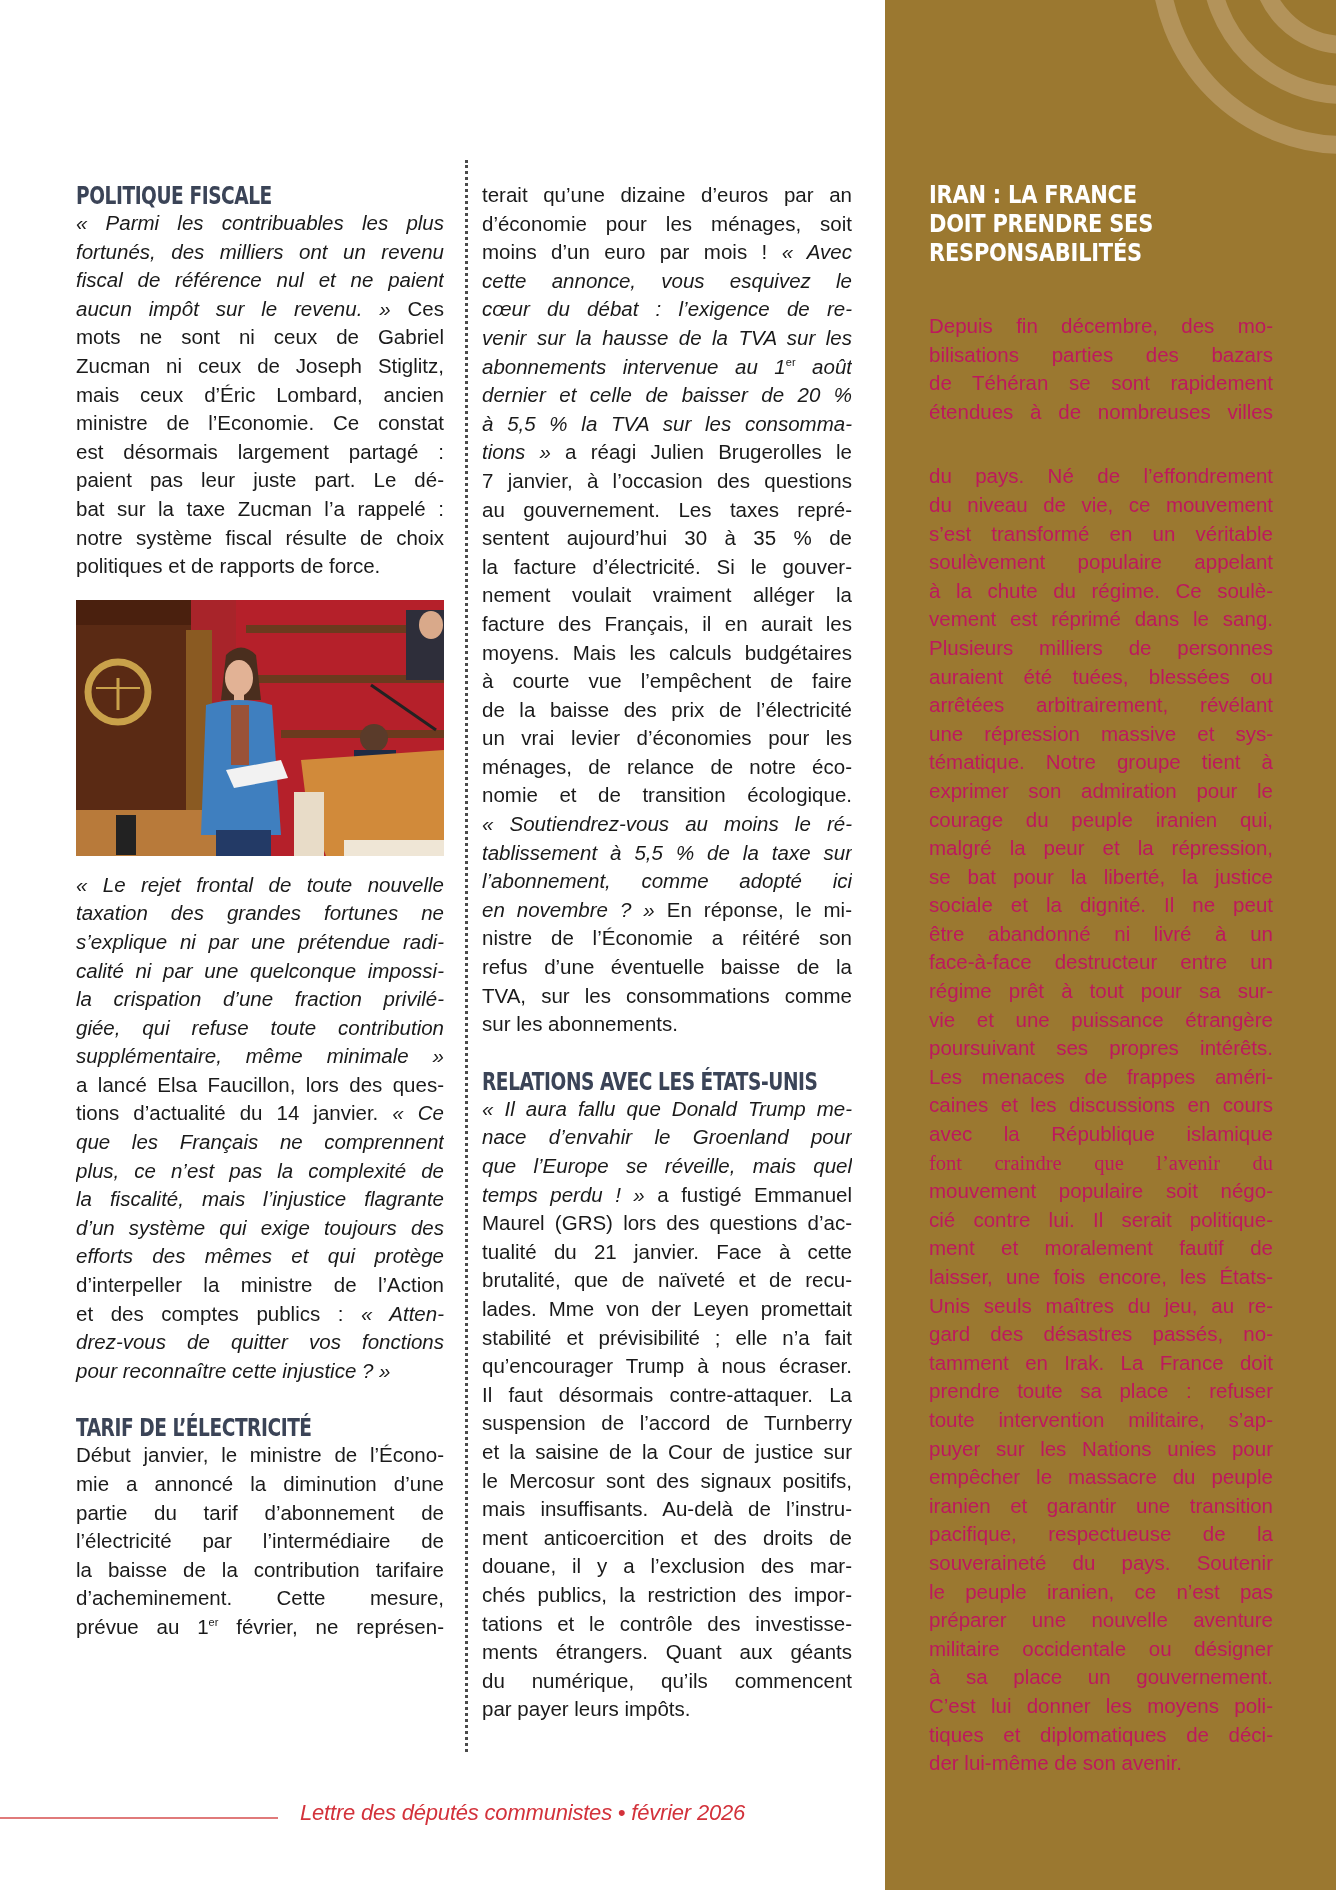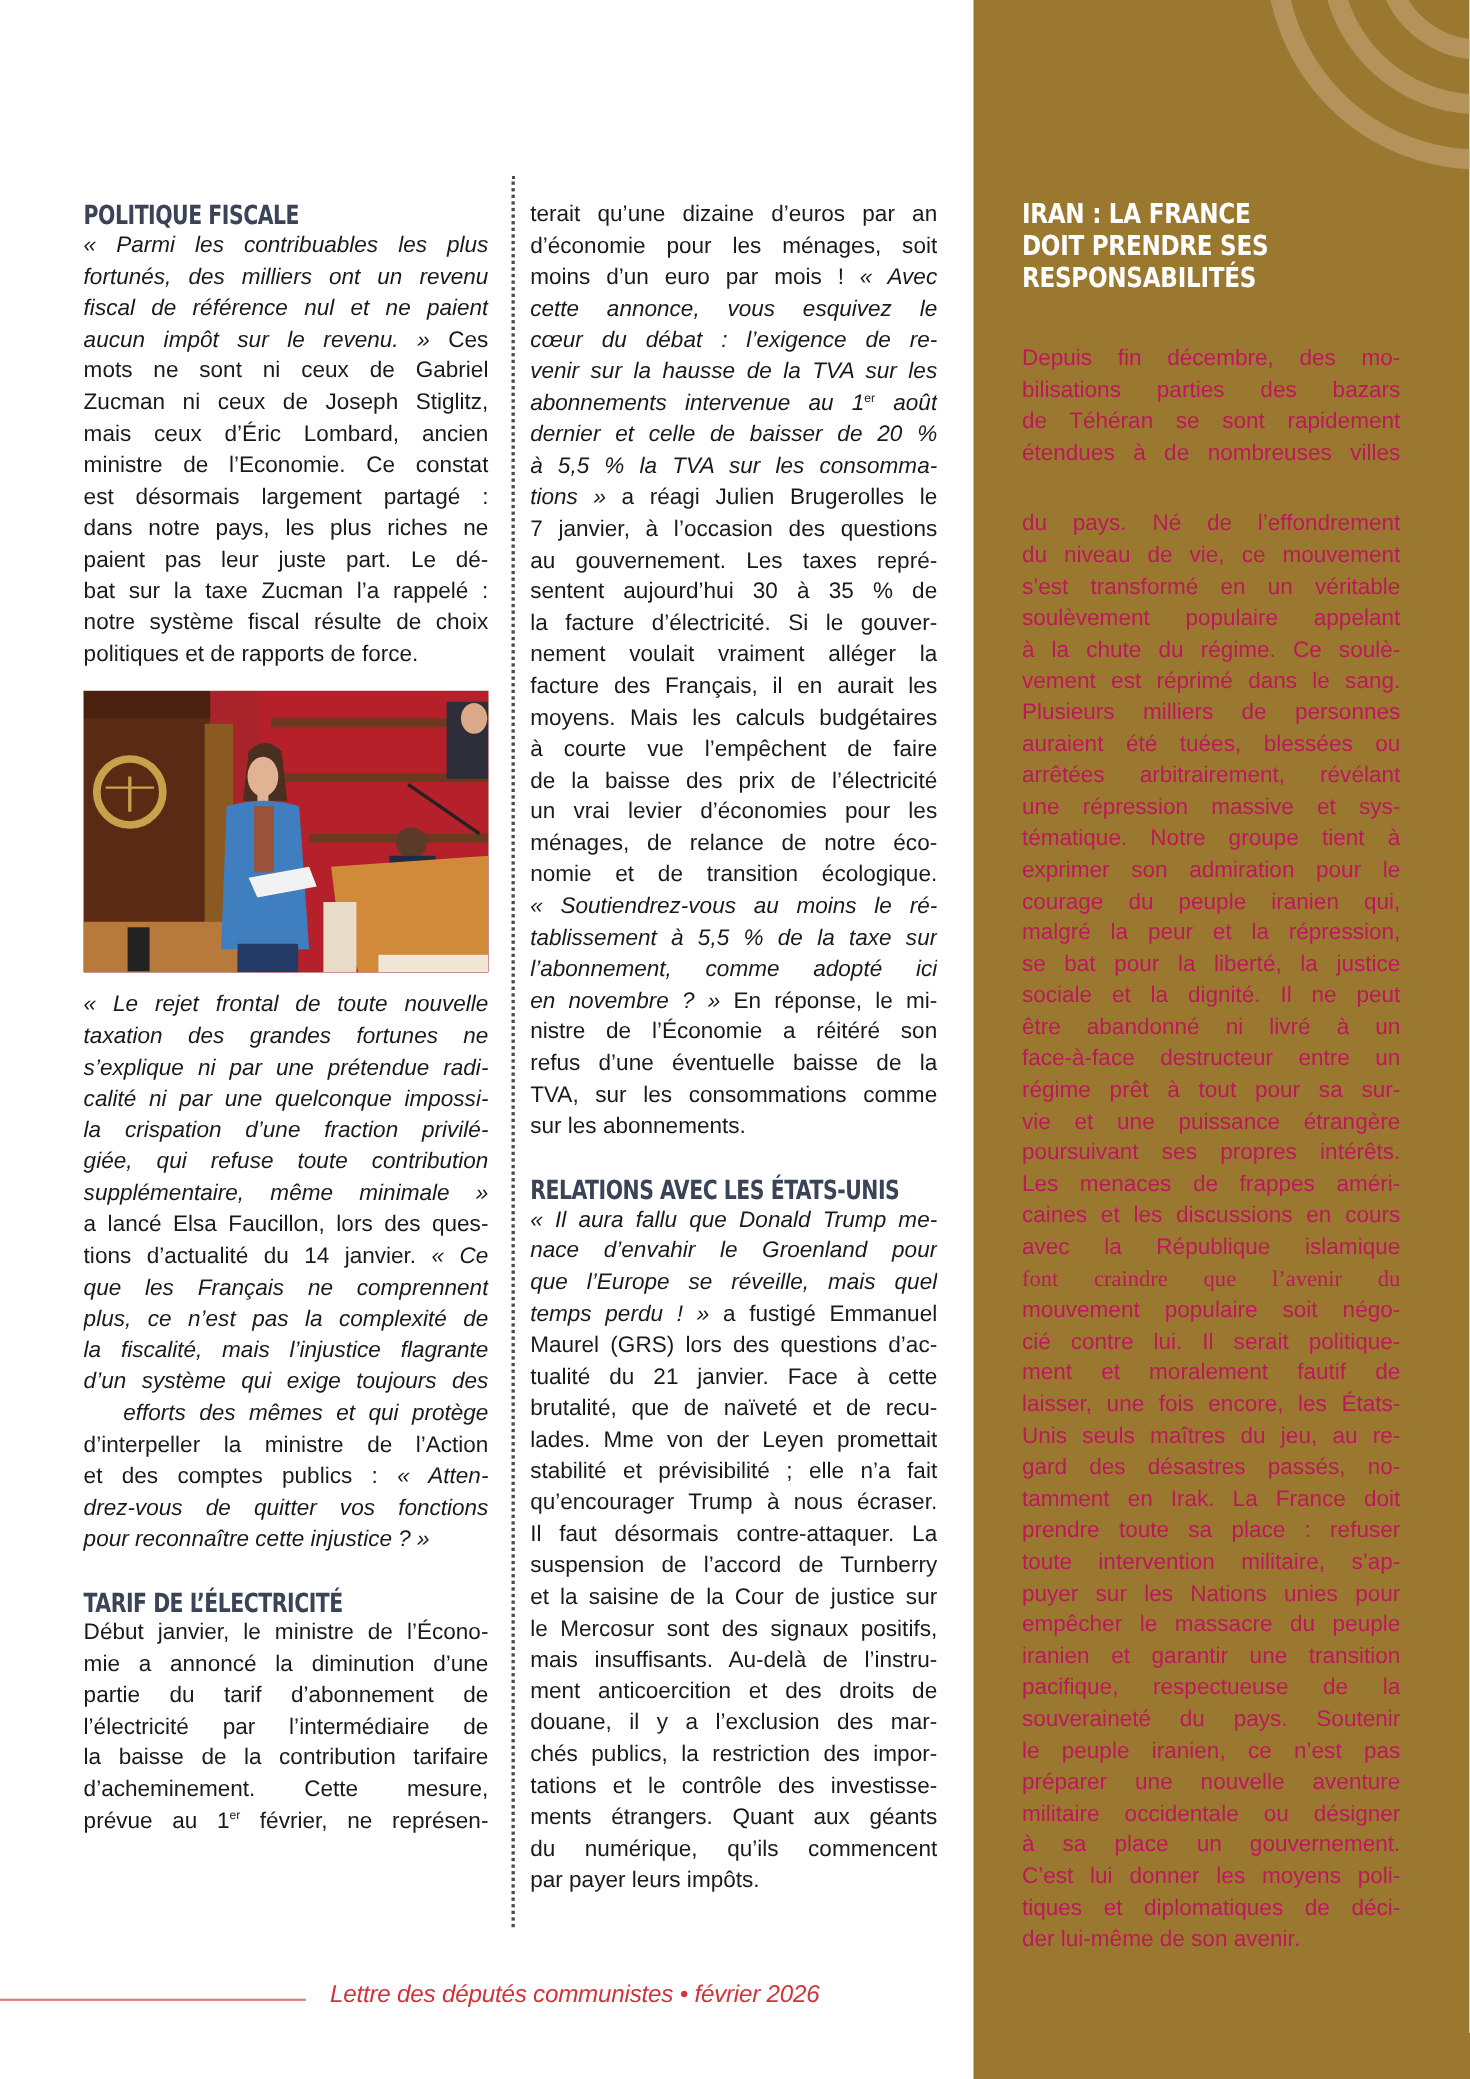--- a/index.html
+++ b/index.html
@@ -89,21 +89,20 @@
   <div id="s1-lines">
       <span class="line" style="text-align: justify; white-space: normal; text-align-last: justify; height: 28.6px; overflow: hidden;"><span class="it">« Parmi les contribuables les plus</span></span>
       <span class="line" style="text-align: justify; white-space: normal; text-align-last: justify; height: 28.6px; overflow: hidden;"><span class="it">fortunés, des milliers ont un revenu</span></span>
       <span class="line" style="text-align: justify; white-space: normal; text-align-last: justify; height: 28.6px; overflow: hidden;"><span class="it">fiscal de référence nul et ne paient</span></span>
       <span class="line" style="text-align: justify; white-space: normal; text-align-last: justify; height: 28.6px; overflow: hidden;"><span class="it">aucun impôt sur le revenu. »</span><span> Ces</span></span>
       <span class="line" style="text-align: justify; white-space: normal; text-align-last: justify; height: 28.6px; overflow: hidden;"><span>mots ne sont ni ceux de Gabriel</span></span>
       <span class="line" style="text-align: justify; white-space: normal; text-align-last: justify; height: 28.6px; overflow: hidden;"><span>Zucman ni ceux de Joseph Stiglitz,</span></span>
       <span class="line" style="text-align: justify; white-space: normal; text-align-last: justify; height: 28.6px; overflow: hidden;"><span>mais ceux d’Éric Lombard, ancien</span></span>
       <span class="line" style="text-align: justify; white-space: normal; text-align-last: justify; height: 28.6px; overflow: hidden;"><span>ministre de l’Economie. Ce constat</span></span>
       <span class="line" style="text-align: justify; white-space: normal; text-align-last: justify; height: 28.6px; overflow: hidden;"><span>est désormais largement partagé :</span></span>
-      <span class="line" style="text-align: justify; white-space: normal; text-align-last: justify; height: 28.6px; overflow: hidden;"><span>dans notre pays, les plus riches ne</span></span>
       <span class="line" style="text-align: justify; white-space: normal; text-align-last: justify; height: 28.6px; overflow: hidden;"><span>paient pas leur juste part. Le dé-</span></span>
       <span class="line" style="text-align: justify; white-space: normal; text-align-last: justify; height: 28.6px; overflow: hidden;"><span>bat sur la taxe Zucman l’a rappelé :</span></span>
       <span class="line" style="text-align: justify; white-space: normal; text-align-last: justify; height: 28.6px; overflow: hidden;"><span>notre système fiscal résulte de choix</span></span>
       <span class="line last"><span>politiques et de rapports de force.</span></span>
     </div>
 
   <div class="photo" title="Députée en veste bleue tenant des feuillets dans l’hémicycle de l’Assemblée nationale">
     <svg width="368" height="256" viewBox="0 0 368 256">
       <rect x="0" y="0" width="368" height="256" fill="#a8242a"></rect>
       <rect x="160" y="0" width="208" height="256" fill="#b5202a"></rect>
@@ -143,21 +142,21 @@
       <span class="line" style="text-align: justify; white-space: normal; text-align-last: justify; height: 28.6px; overflow: hidden;"><span class="it">calité ni par une quelconque impossi-</span></span>
       <span class="line" style="text-align: justify; white-space: normal; text-align-last: justify; height: 28.6px; overflow: hidden;"><span class="it">la crispation d’une fraction privilé-</span></span>
       <span class="line" style="text-align: justify; white-space: normal; text-align-last: justify; height: 28.6px; overflow: hidden;"><span class="it">giée, qui refuse toute contribution</span></span>
       <span class="line" style="text-align: justify; white-space: normal; text-align-last: justify; height: 28.6px; overflow: hidden;"><span class="it">supplémentaire, même minimale »</span></span>
       <span class="line" style="text-align: justify; white-space: normal; text-align-last: justify; height: 28.6px; overflow: hidden;"><span>a lancé Elsa Faucillon, lors des ques-</span></span>
       <span class="line" style="text-align: justify; white-space: normal; text-align-last: justify; height: 28.6px; overflow: hidden;"><span>tions d’actualité du 14 janvier. </span><span class="it">« Ce</span></span>
       <span class="line" style="text-align: justify; white-space: normal; text-align-last: justify; height: 28.6px; overflow: hidden;"><span class="it">que les Français ne comprennent</span></span>
       <span class="line" style="text-align: justify; white-space: normal; text-align-last: justify; height: 28.6px; overflow: hidden;"><span class="it">plus, ce n’est pas la complexité de</span></span>
       <span class="line" style="text-align: justify; white-space: normal; text-align-last: justify; height: 28.6px; overflow: hidden;"><span class="it">la fiscalité, mais l’injustice flagrante</span></span>
       <span class="line" style="text-align: justify; white-space: normal; text-align-last: justify; height: 28.6px; overflow: hidden;"><span class="it">d’un système qui exige toujours des</span></span>
-      <span class="line" style="text-align: justify; white-space: normal; text-align-last: justify; height: 28.6px; overflow: hidden; margin-left: 36px;"><span class="it">efforts des mêmes et qui protège</span></span>
+      <span class="line" style="text-align: justify; white-space: normal; text-align-last: justify; height: 28.6px; overflow: hidden;"><span class="it">efforts des mêmes et qui protège</span></span>
       <span class="line" style="text-align: justify; white-space: normal; text-align-last: justify; height: 28.6px; overflow: hidden;"><span>d’interpeller la ministre de l’Action</span></span>
       <span class="line" style="text-align: justify; white-space: normal; text-align-last: justify; height: 28.6px; overflow: hidden;"><span>et des comptes publics : </span><span class="it">« Atten-</span></span>
       <span class="line" style="text-align: justify; white-space: normal; text-align-last: justify; height: 28.6px; overflow: hidden;"><span class="it">drez-vous de quitter vos fonctions</span></span>
       <span class="line last"><span class="it">pour reconnaître cette injustice ? »</span></span>
     </div>
 
   <div style="height:28px"></div>
   <span class="heading">TARIF DE L’ÉLECTRICITÉ</span>
   <div id="s2-lines">
       <span class="line" style="text-align: justify; white-space: normal; text-align-last: justify; height: 28.6px; overflow: hidden;">Début janvier, le ministre de l’Écono-</span>

